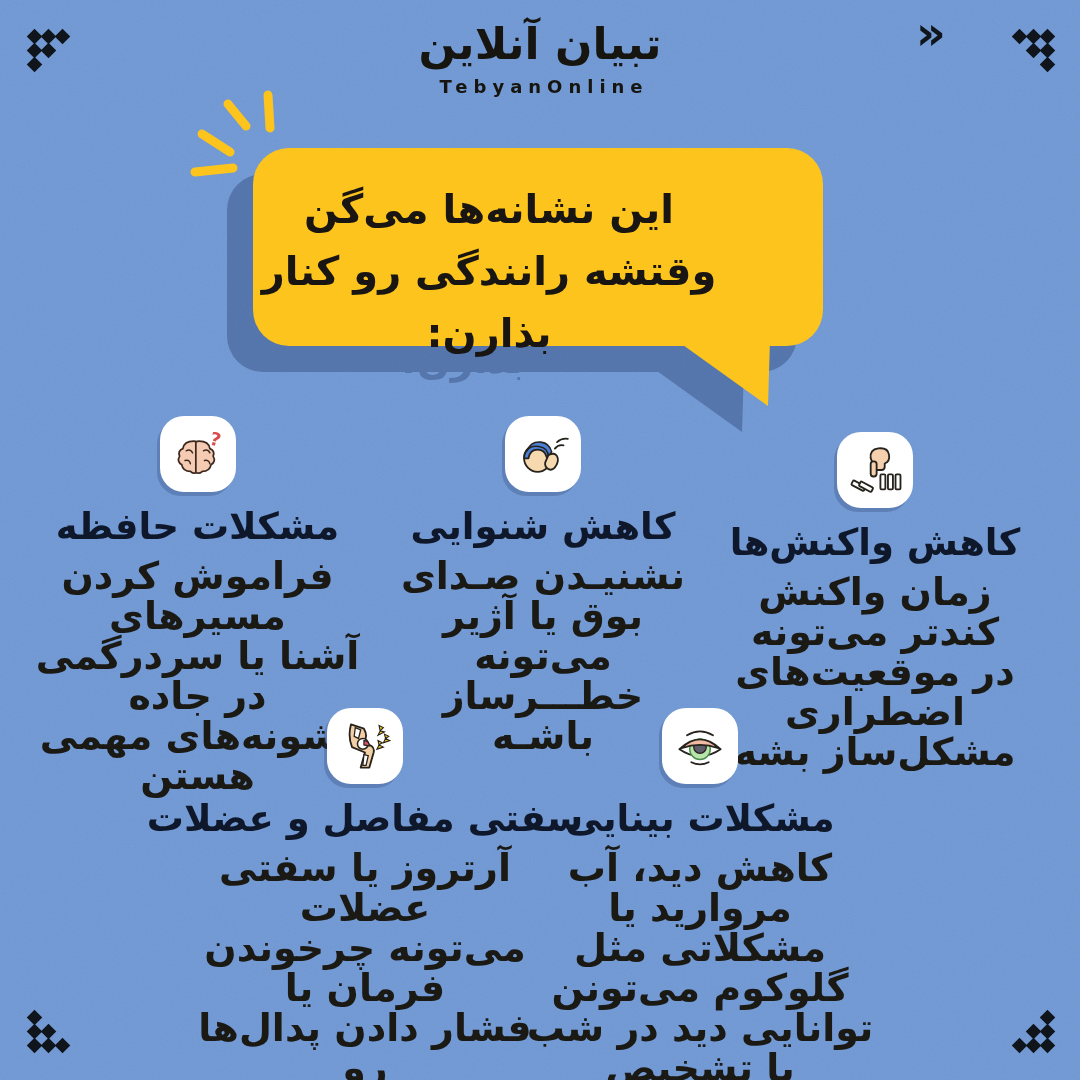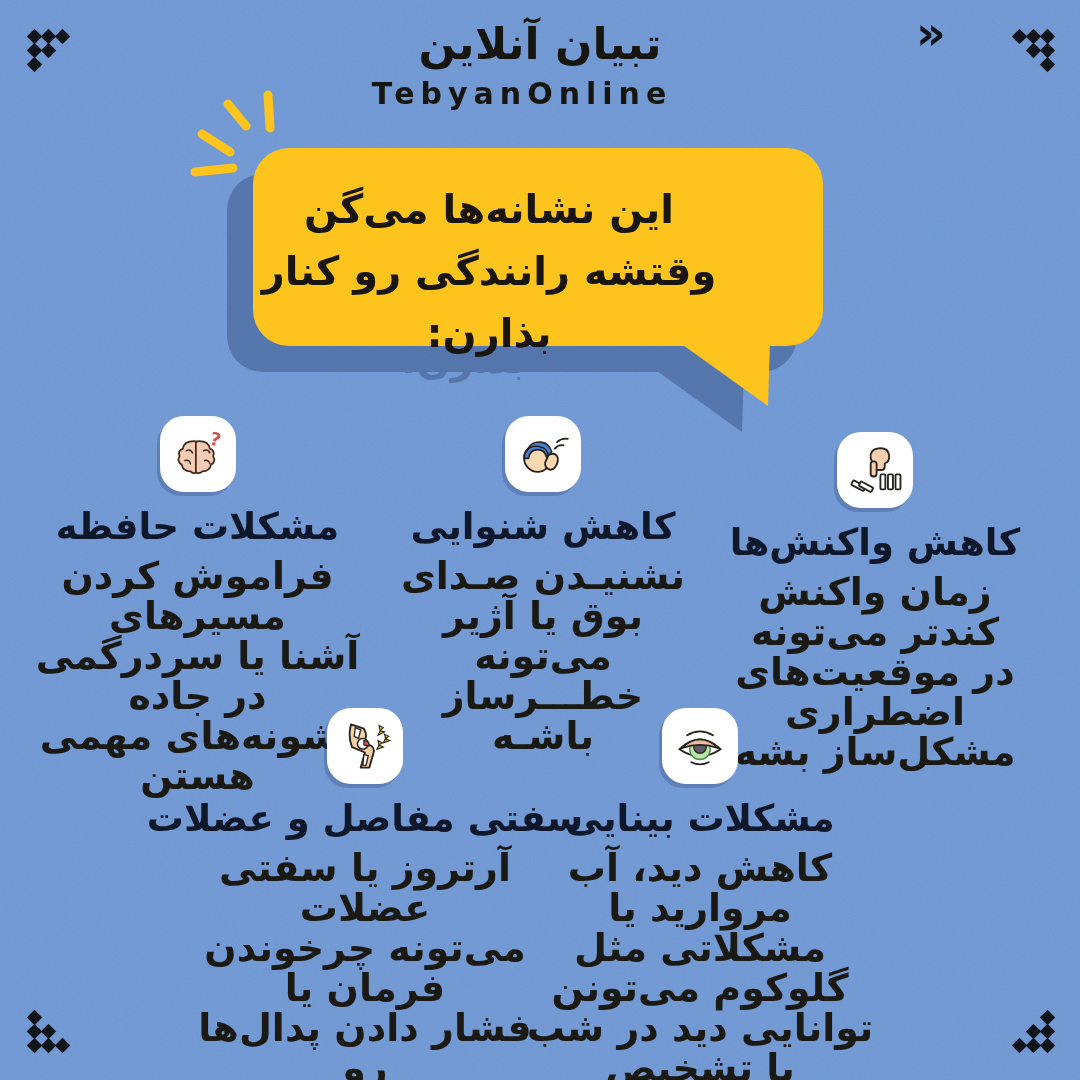--- a/index.html
+++ b/index.html
@@ -7,21 +7,21 @@
     width:1080px;height:1080px;position:relative;overflow:hidden;
     background:#6f98d5;
     font-family:"DejaVu Sans",sans-serif;
     color:#17150f;
   }
   .noise{position:absolute;inset:0;width:1080px;height:1080px;pointer-events:none;opacity:.10;}
   
   .logo-fa{position:absolute;top:18px;left:0;width:1080px;text-align:center;
     font-size:44px;font-weight:bold;letter-spacing:-1px;}
   .logo-en{position:absolute;top:76px;left:0;width:1044px;text-align:center;
-    font-size:30px;font-weight:bold;letter-spacing:6px;}
+    font-size:18px;font-weight:bold;letter-spacing:6px;padding-left:22px;}
   
   .cluster{position:absolute;width:48px;height:48px;}
   #cl-tl{left:26px;top:28px;}
   #cl-tr{left:1008px;top:28px;transform:scaleX(-1);}
   #cl-bl{left:26px;top:1006px;transform:scaleY(-1);}
   #cl-br{left:1008px;top:1006px;transform:scale(-1,-1);}
   .chevrons{position:absolute;left:916px;top:6px;font-size:46px;font-weight:bold;color:#10151c;}
   
   .bubble-wrap{position:absolute;left:253px;top:148px;width:570px;height:262px;
     filter:drop-shadow(-26px 26px 0 rgba(45,70,120,.42));}

